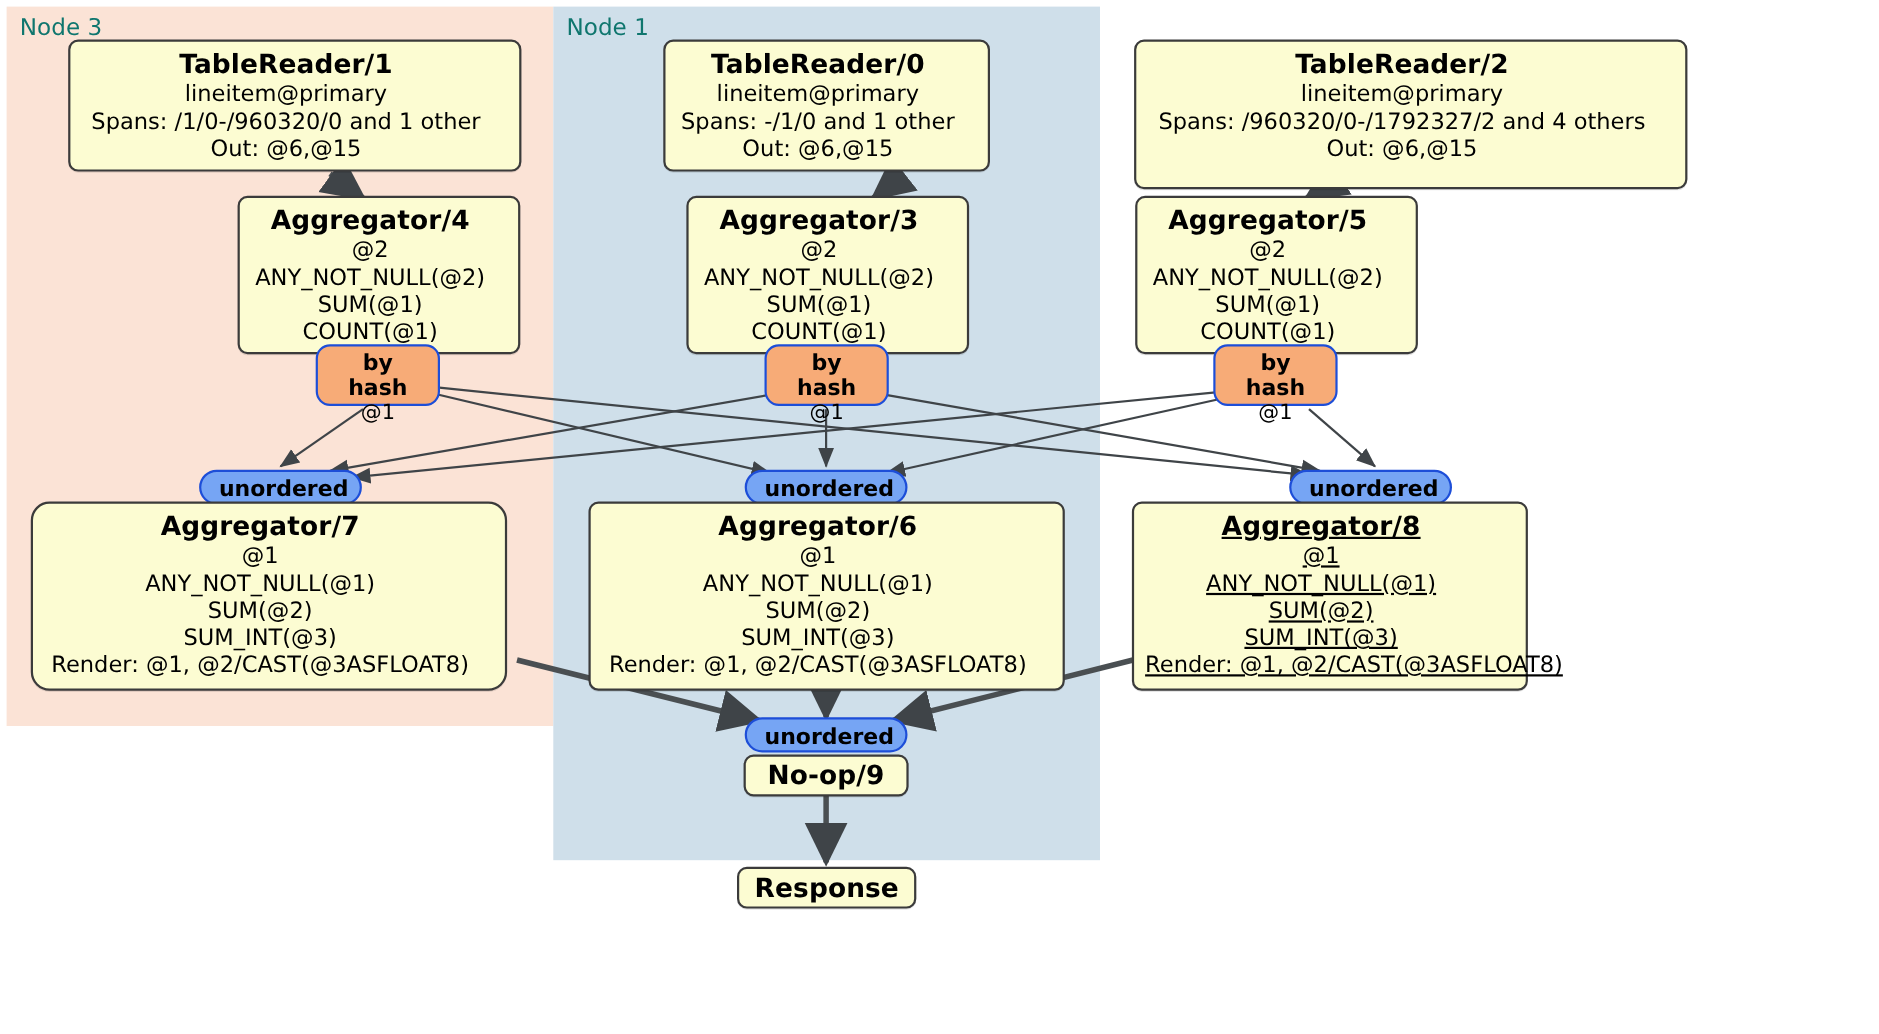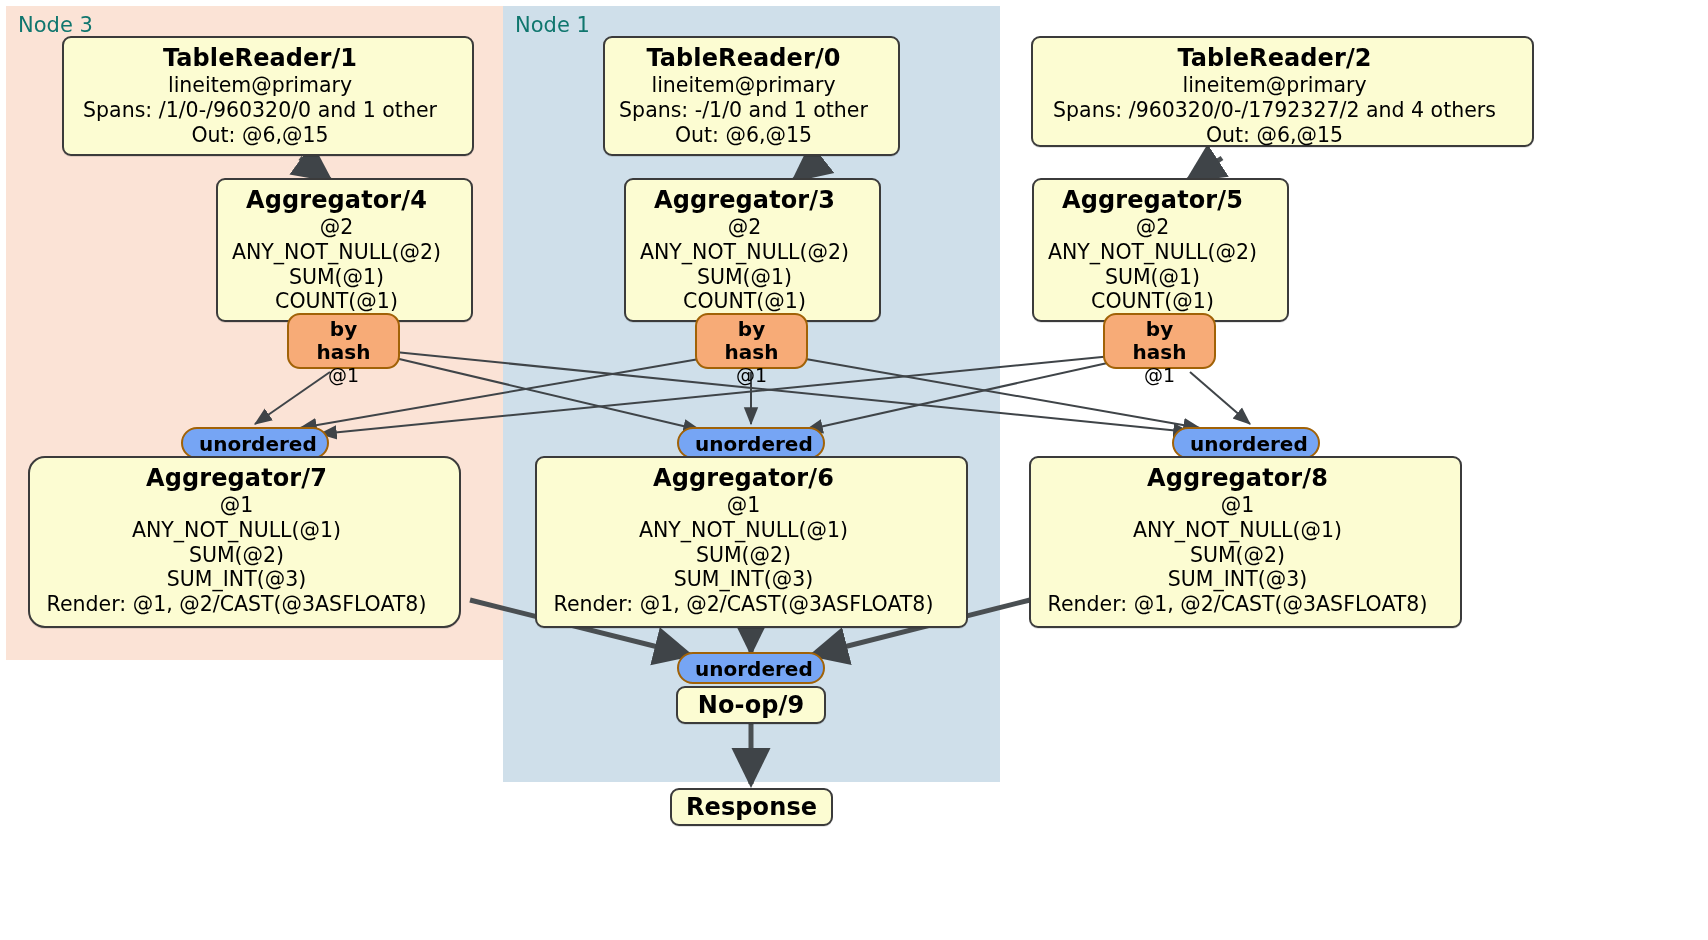--- a/index.html
+++ b/index.html
@@ -53,21 +53,21 @@
     white-space: nowrap;
   }
   .proc.compact { padding: 4px 14px 6px 14px; }
   .proc.compact .title { font-size: 24px; }
 
   
   .badge {
     position: absolute;
     box-sizing: border-box;
     text-align: center;
-    border: 2px solid #a16207;
+    border: 2px solid #1d4ed8;
     color: #000;
     line-height: 1.16;
   }
   .badge.hash {
     background: #f7ab77;
     border-radius: 13px;
     padding: 3px 14px 4px 14px;
   }
   .badge.hash .b1 { font-weight: bold; font-size: 20px; display:block; }
   .badge.hash .b2 { font-size: 19px; display:block; }
@@ -203,21 +203,21 @@
   </div>
 
   <div class="proc compact" style="left:676px; top:686px; width:150px; height:38px; padding-top:3px;">
     <span class="title">No-op/9</span>
   </div>
 
   <div class="proc compact" style="left:670px; top:788px; width:163px; height:38px; padding-top:3px;">
     <span class="title">Response</span>
   </div>
 
-  <div class="proc" style="left:1031px; top:36px; width:503px; height:111px;">
+  <div class="proc" style="left:1031px; top:36px; width:503px; height:136px;">
     <span class="title">TableReader/2</span>
     <span class="detail">lineitem@primary</span>
     <span class="detail">Spans: /960320/0-/1792327/2 and 4 others</span>
     <span class="detail">Out: @6,@15</span>
   </div>
 
   <div class="proc" style="left:1032px; top:178px; width:257px; height:144px;">
     <span class="title">Aggregator/5</span>
     <span class="detail">@2</span>
     <span class="detail">ANY_NOT_NULL(@2)</span>
@@ -227,21 +227,21 @@
 
   <div class="badge hash" style="left:1103px; top:313px; width:113px; height:56px;">
     <span class="b1">by hash</span>
     <span class="b2">@1</span>
   </div>
 
   <div class="badge ordering" style="left:1172px; top:427px; width:148px; height:32px;">
     <span>unordered</span>
   </div>
 
-  <div class="proc" style="left:1029px; top:456px; width:433px; height:172px;">
+  <div class="proc" style="left:1029px; top:456px; width:360px; height:172px;text-decoration:underline;">
     <span class="title">Aggregator/8</span>
     <span class="detail">@1</span>
     <span class="detail">ANY_NOT_NULL(@1)</span>
     <span class="detail">SUM(@2)</span>
     <span class="detail">SUM_INT(@3)</span>
     <span class="detail">Render: @1, @2/CAST(@3ASFLOAT8)</span>
   </div>
 
 </div>
 

